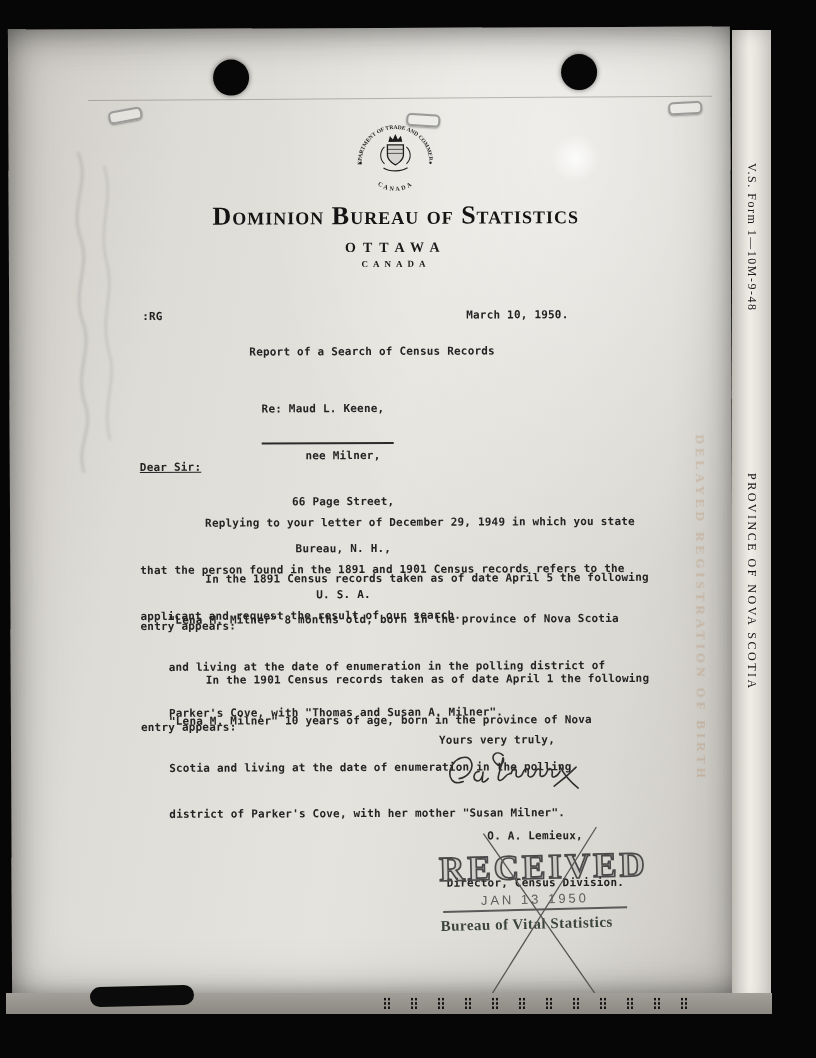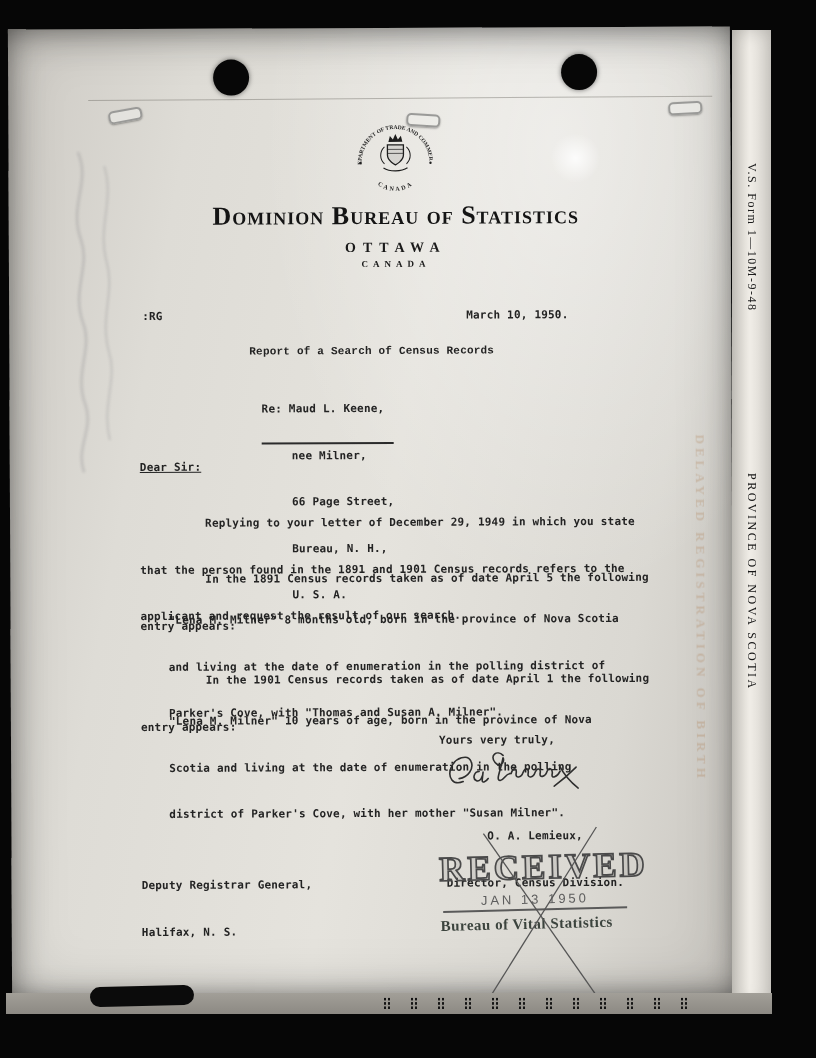--- a/index.html
+++ b/index.html
@@ -17,21 +17,21 @@
     box-shadow:
       inset 0 0 60px rgba(0,0,0,0.15),
       inset 20px 0 32px -18px rgba(0,0,0,0.35),
       inset -14px 0 26px -14px rgba(0,0,0,0.30),
       inset 0 28px 34px -24px rgba(0,0,0,0.35),
       inset 0 -22px 28px -20px rgba(0,0,0,0.30);
     overflow:hidden;
   }
   .tblock { position:absolute; font:bold 11px/15.5px "DejaVu Sans Mono", monospace; color:#232323; white-space:pre; letter-spacing:0.2px; }
   .ind > .first { padding-left:65px; }
-  .ind30 div + div { padding-left:30px; }
+  .ind30 div + div { padding-left:30px;text-align:center; }
   .hole { position:absolute; width:36px; height:36px; border-radius:50%; background:#070707; box-shadow:0 0 5px rgba(0,0,0,0.55); }
   .clip { position:absolute; width:30px; height:9px; border:2.5px solid #9a9a98; border-radius:5px; background:rgba(236,236,233,0.55); box-shadow:0 1px 2px rgba(0,0,0,0.35); }
   .edge-line { position:absolute; left:80px; top:70px; width:624px; height:1px; background:rgba(110,108,102,0.45); transform:rotate(-0.15deg); }
   .glare { position:absolute; left:540px; top:104px; width:54px; height:54px; background:radial-gradient(circle, rgba(255,255,255,0.85), rgba(255,255,255,0) 65%); }
 
   .seal { position:absolute; left:344px; top:92px; }
   .bureau-title { position:absolute; left:0; top:173px; width:774px; text-align:center;
     font-family:"Liberation Serif", serif; font-weight:bold; font-variant:small-caps;
     font-size:26px; letter-spacing:1px; color:#141414; }
   .city { position:absolute; left:0; top:212px; width:774px; text-align:center;
@@ -116,21 +116,21 @@
       <path d="M 31,48 C 37,52 49,52 55,48" fill="none" stroke="#1d1d1d" stroke-width="1.2"></path>
     </svg>
 
     <div class="bureau-title">Dominion Bureau of Statistics</div>
     <div class="city">OTTAWA</div>
     <div class="country">CANADA</div>
 
     <div class="tblock" style="left:133px; top:280px;">:RG</div>
     <div class="tblock" style="left:457px; top:280px;">March 10, 1950.</div>
 
-    <div class="tblock" style="left:240px; top:316px;font-family:Liberation Mono, monospace;">Report of a Search of Census Records</div>
+    <div class="tblock" style="left:240px; top:316px;">Report of a Search of Census Records</div>
 
     <div class="tblock ind30" style="left:252px; top:342px;">
       <div>Re: Maud L. Keene,</div>
       <div>nee Milner,</div>
       <div>66 Page Street,</div>
       <div>Bureau, N. H.,</div>
       <div>U. S. A.</div>
     </div>
     <div class="addr-underline"></div>
 
@@ -173,24 +173,20 @@
                C72,20 76,20 75,26 C74,31 80,31 82,25 C84,20 88,20 87,26 C86,31 92,31 94,25
                C96,20 100,21 99,26 C98,31 104,30 106,24 C108,19 112,22 111,27 C110,32 116,30 119,24" fill="none" stroke="#2e2e2e" stroke-width="1.6" stroke-linecap="round"></path>
       <path d="M118,18 C122,26 128,34 137,41 M135,20 C128,27 121,33 113,39" fill="none" stroke="#2e2e2e" stroke-width="1.5" stroke-linecap="round"></path>
     </svg>
 
     <div class="tblock" style="left:435px; top:770px;text-align:center;">
       <div>O. A. Lemieux,</div>
       <div>Director, Census Division.</div>
     </div>
 
-    <div class="tblock" style="left:130px; top:818px;">
-      <div>Deputy Registrar General,</div>
-      <div>Halifax, N. S.</div>
-    </div>
 
     <div class="stamp">
       <div class="stamp-word">RECEIVED</div>
       <div class="stamp-date">JAN 13 1950</div>
       <div class="stamp-line"></div>
       <div class="stamp-bureau">Bureau of Vital Statistics</div>
     </div>
 
     <svg class="cross" width="210" height="205" viewBox="0 0 210 205">
       <path d="M165,8 L45,198" stroke="#555" stroke-width="1.3" fill="none"></path>

